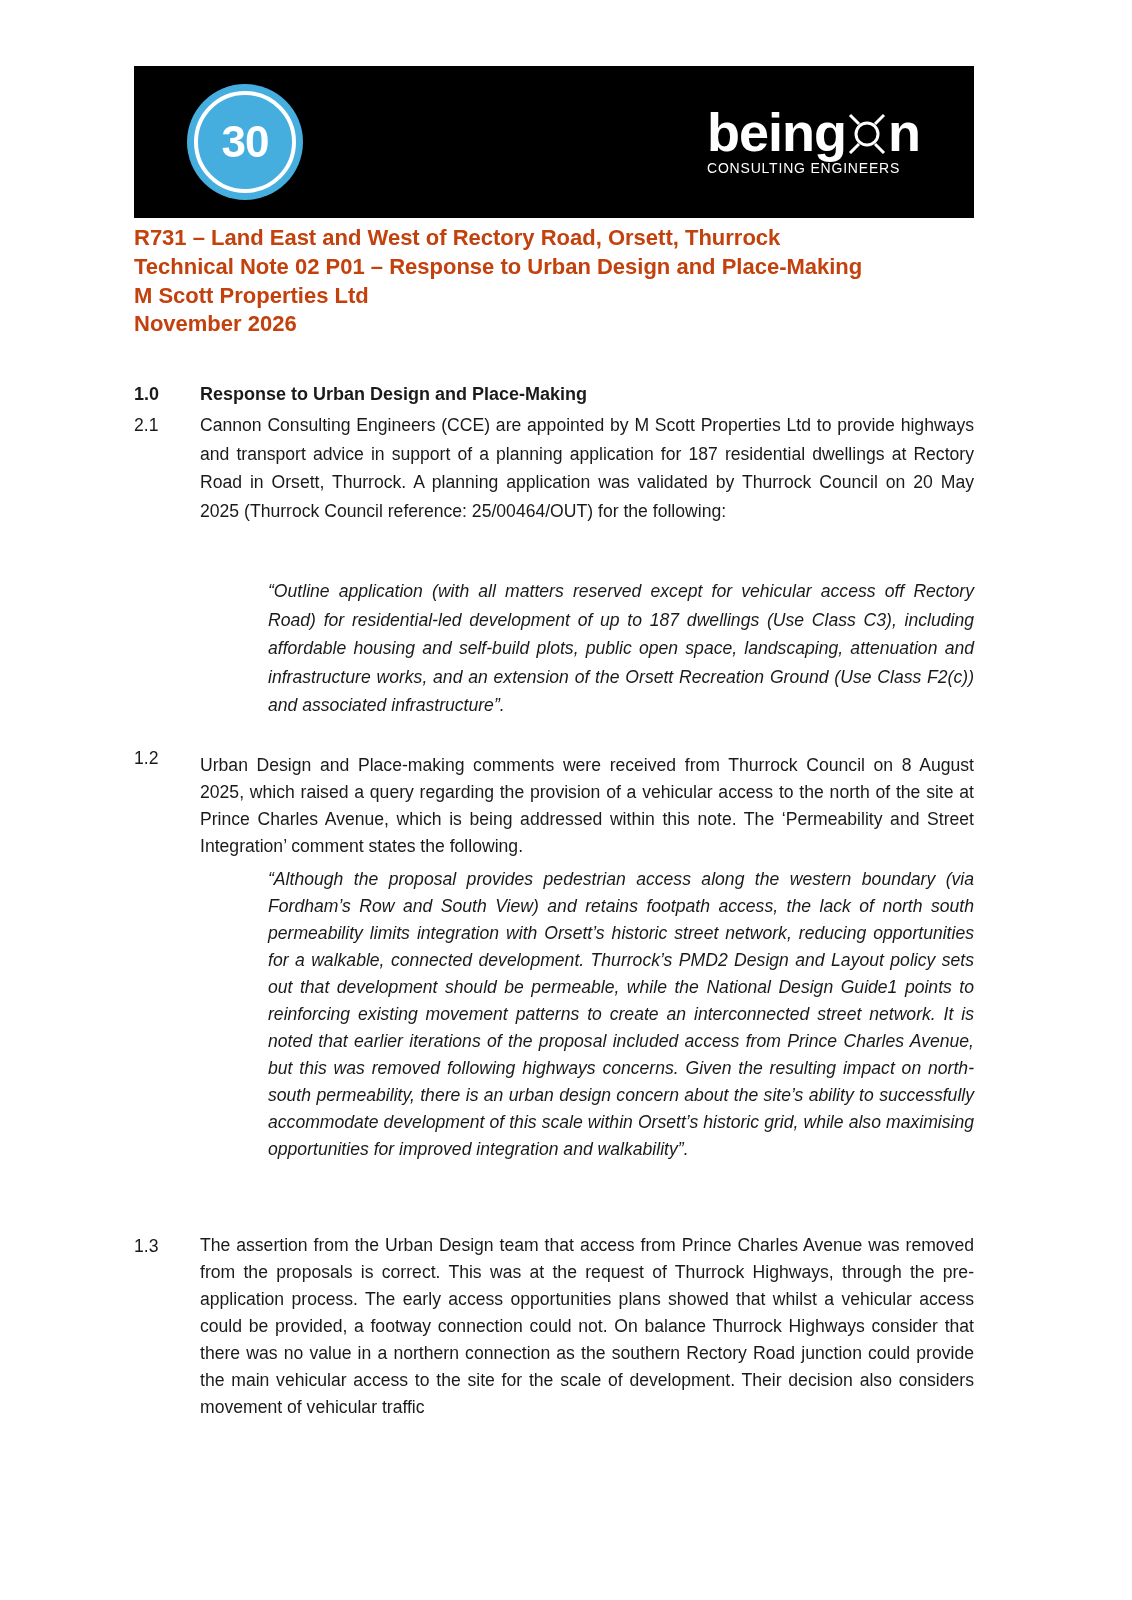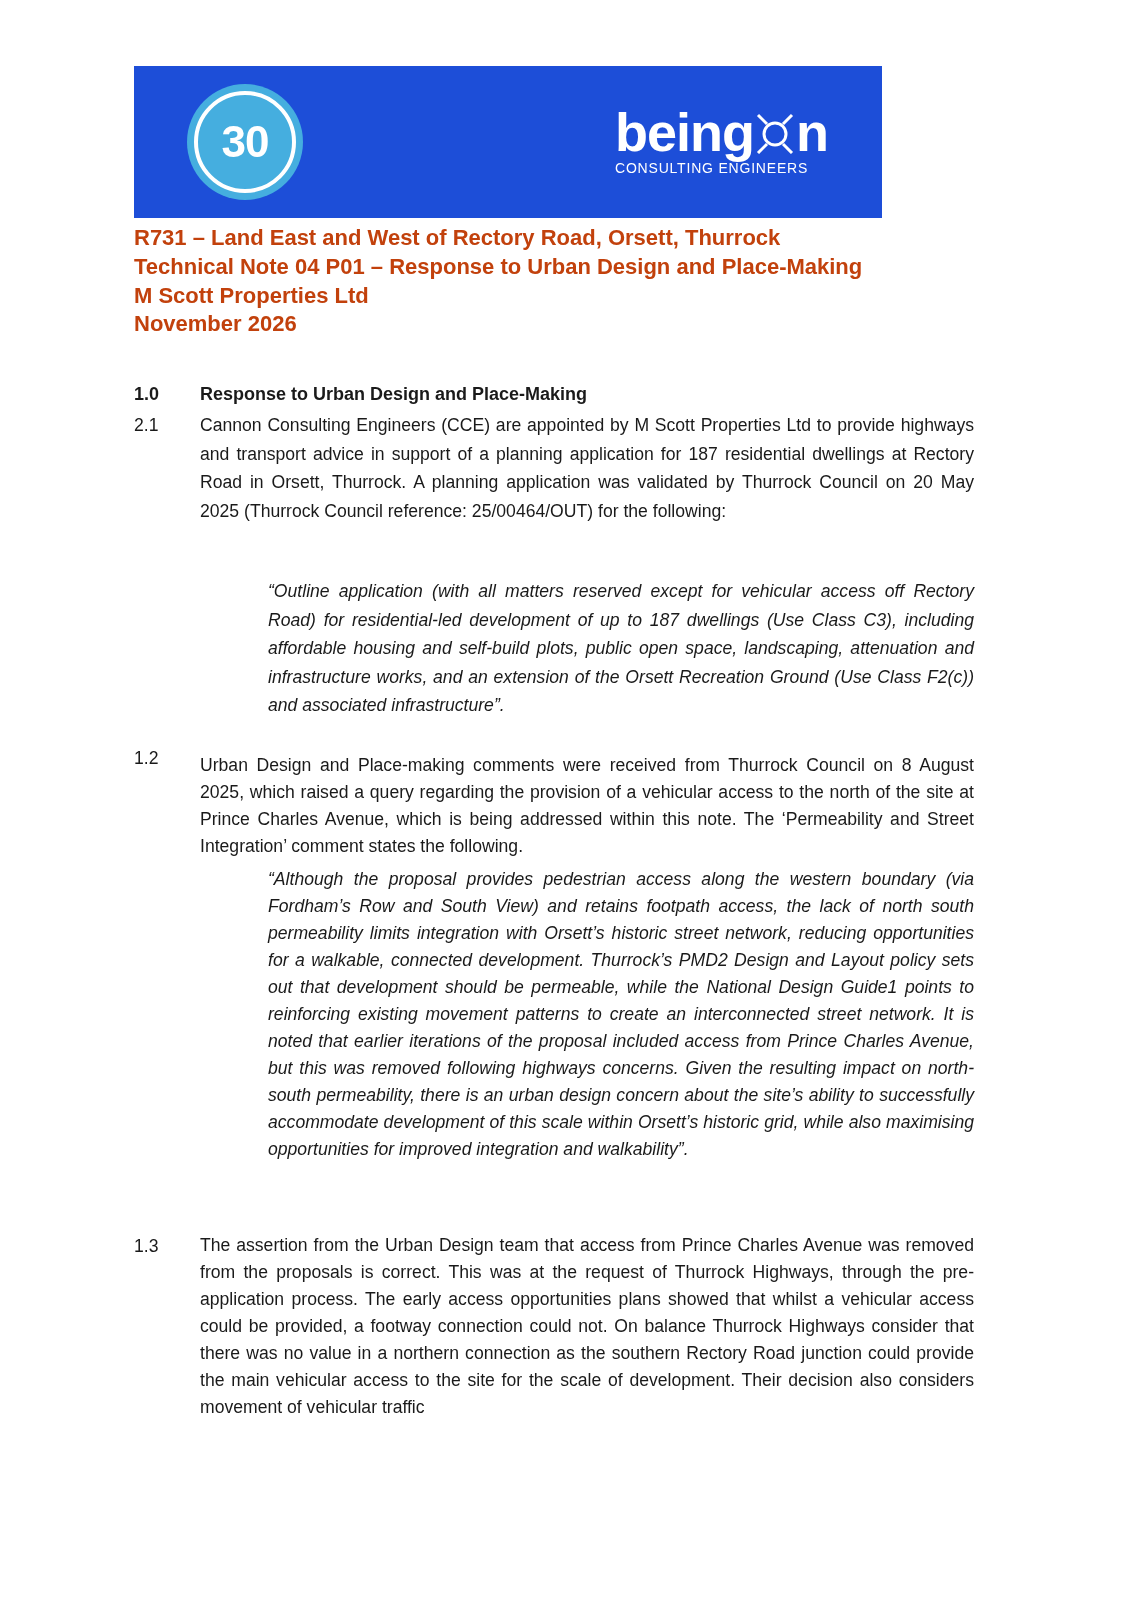--- a/index.html
+++ b/index.html
@@ -1,19 +1,19 @@
 <!DOCTYPE html>
 <html><head>
   <meta charset="utf-8">
   <style>
     html, body { margin: 0; padding: 0; background: #ffffff; }
     body { width: 1132px; height: 1600px; position: relative; overflow: hidden;
            font-family: "Liberation Sans", sans-serif; color: #1a1a1a; }
-    .banner { position: absolute; left: 134px; top: 66px; width: 748px; height: 152px;
-              background: #1d4ed8; }
+    .banner { position: absolute; left: 134px; top: 66px; width: 840px; height: 152px;
+              background: #000000; }
     .speed-sign { position: absolute; left: 53px; top: 18px; width: 116px; height: 116px;
                   border-radius: 50%; background: #45aedf; box-sizing: border-box; }
     .speed-sign .ring { position: absolute; left: 7px; top: 7px; right: 7px; bottom: 7px;
                         border: 4px solid #ffffff; border-radius: 50%; }
     .speed-sign .num { position: absolute; left: 0; right: 0; top: 33px; text-align: center;
                        color: #ffffff; font-weight: bold; font-size: 44px; line-height: 50px;
                        letter-spacing: -1px; }
     .logo { position: absolute; right: 52px; top: 40px; width: 215px; text-align: left; }
     .logo-word { color: #ffffff; font-weight: bold; font-size: 54px; line-height: 52px;
                  letter-spacing: -1px; display: flex; align-items: center; }
@@ -55,21 +55,21 @@
         <line x1="37" y1="43" x2="28" y2="34" stroke="#ffffff" stroke-width="3"></line>
       </svg>
       <span>n</span>
     </div>
     <div class="logo-sub">CONSULTING ENGINEERS</div>
   </div>
 </div>
 
 <div class="header-block">
   <div>R731 – Land East and West of Rectory Road, Orsett, Thurrock</div>
-  <div>Technical Note 04 P01 – Response to Urban Design and Place-Making</div>
+  <div>Technical Note 02 P01 – Response to Urban Design and Place-Making</div>
   <div>M Scott Properties Ltd</div>
   <div>November 2026</div>
 </div>
 
 <div class="section-head">
   <span class="num">1.0</span><span>Response to Urban Design and Place-Making</span>
 </div>
 
 <div class="para p1" style="top:411px;">
   <span class="pnum">2.1</span>

